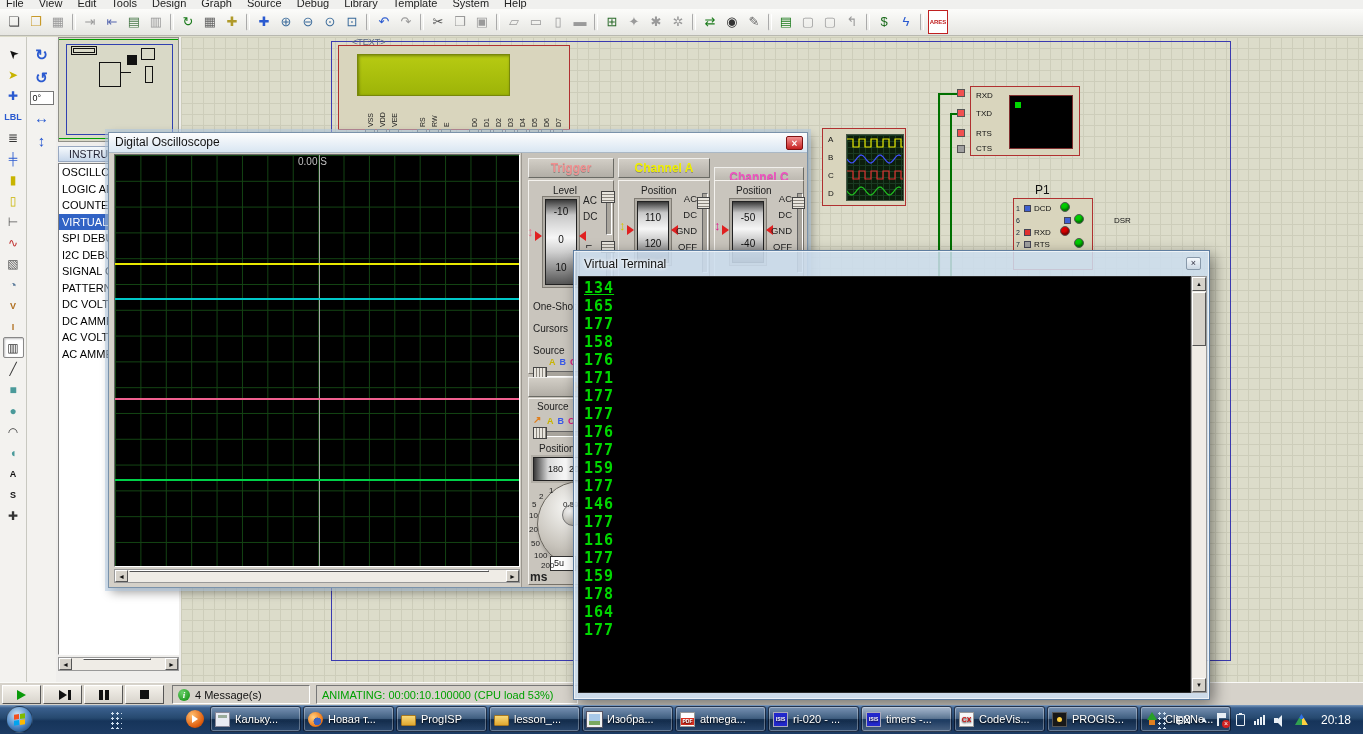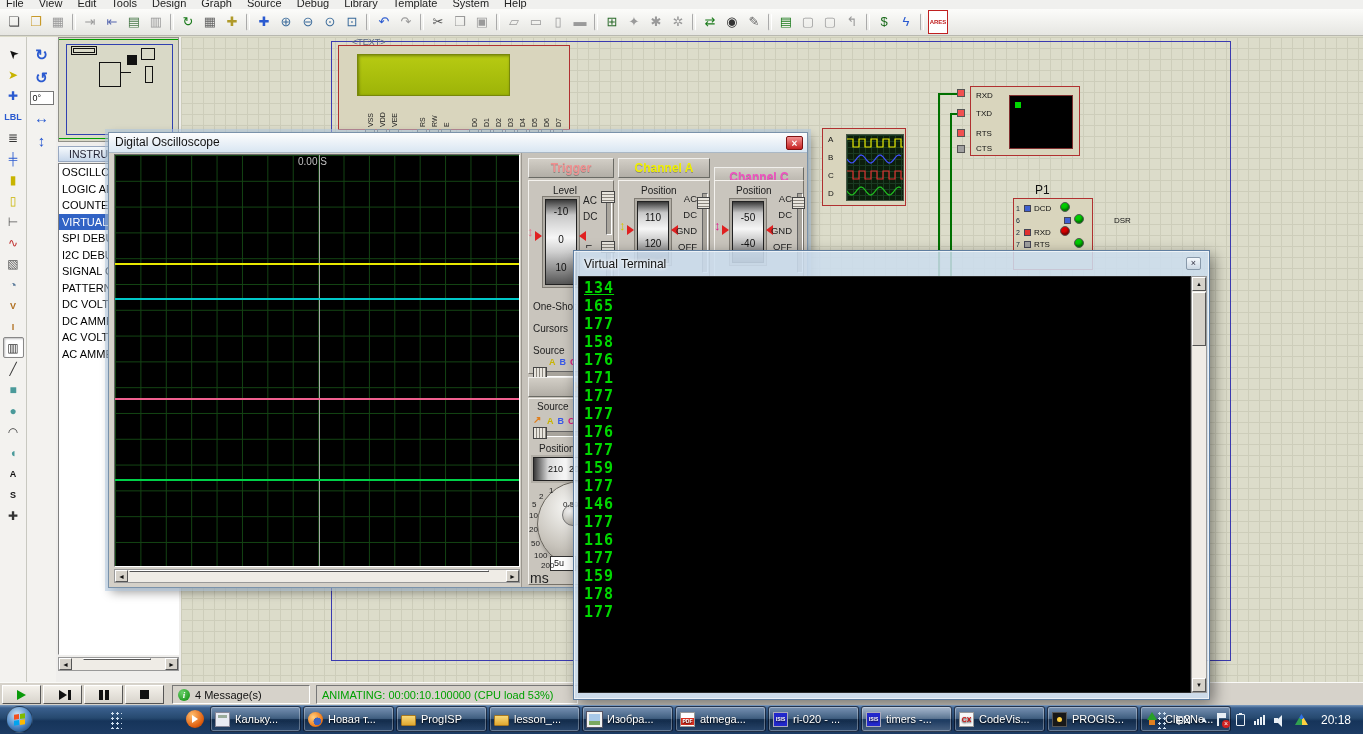--- a/index.html
+++ b/index.html
@@ -112,21 +112,21 @@
   .srcopts{position:absolute;display:flex;gap:4px;font-size:9px;font-weight:bold}
   .srcopts .A{color:#c8b400}.srcopts .B{color:#3858e8}.srcopts .C{color:#e01880}.srcopts .D{color:#109010}
   .edgeico{position:absolute;font-size:11px;color:#222}
   .hwheel{position:absolute;background:linear-gradient(90deg,#3a3a3a,#d8d8d8 22%,#fbfbfb 50%,#cfcfcf 72%,#4a4a4a);border:1px solid #222;box-shadow:0 0 0 2px #b2aea6;display:flex;justify-content:center;gap:6px;font-size:9px;color:#111;align-items:center}
   .tr-u{position:absolute;width:0;height:0;border-left:5px solid transparent;border-right:5px solid transparent;border-bottom:6px solid #e02020}
   .tr-d{position:absolute;width:0;height:0;border-left:5px solid transparent;border-right:5px solid transparent;border-top:6px solid #e02020}
   #knob-area{position:absolute;left:0;top:73px;width:104px;height:116px}
   #knob-circle{position:absolute;left:8px;top:9px;width:86px;height:86px;border-radius:50%;background:radial-gradient(circle at 38% 30%,#fafaf8,#c8c4bc 52%,#88847c);border:1px solid #6a665e;box-shadow:2px 3px 4px rgba(0,0,0,.3)}
   #knob-cap{position:absolute;left:33px;top:32px;width:22px;height:22px;border-radius:50%;background:radial-gradient(circle at 35% 30%,#fff,#b8b4ac 70%);border:1px solid #777}
   .kv{position:absolute;font-size:8px;color:#222}
-  #knob-ms{position:absolute;left:1px;top:98px;font-size:14px;font-weight:normal;color:#222}
+  #knob-ms{position:absolute;left:1px;top:98px;font-size:12px;font-weight:bold;color:#222}
   #tb-box{position:absolute;left:21px;top:84px;width:26px;height:15px;background:#fff;border:1px solid #333;font-size:9px;line-height:13px;padding-left:3px;color:#111}
 
   
   #vt-win{position:absolute;left:573px;top:250px;width:637px;height:450px;z-index:20;background:rgba(203,221,238,.87);border:1px solid #5f7ea0;box-shadow:inset 0 0 0 1px rgba(255,255,255,.65),4px 5px 14px rgba(0,0,0,.45)}
   #vt-title{position:absolute;left:2px;top:2px;right:2px;height:22px;font-size:12px;color:#111;line-height:22px;padding-left:8px;text-shadow:0 0 4px #fff,0 0 4px #fff}
   #vt-close{position:absolute;right:8px;top:6px;width:15px;height:13px;background:linear-gradient(#f4f8fc,#ccd8e4);border:1px solid #8899aa;border-radius:2px;font-size:9px;line-height:11px;text-align:center;color:#334}
   #vt-screen{position:absolute;left:4px;top:25px;width:613px;height:417px;background:#000;border:1px solid #2a2a2a;overflow:hidden;padding:2px 0 0 5px}
   .tline{font-family:"DejaVu Sans Mono",monospace;font-size:15px;font-weight:bold;line-height:18px;letter-spacing:1px}
   #vt-vscroll{left:617px;top:25px;width:16px;height:417px}
 
@@ -687,21 +687,21 @@
             <span class="C">C</span>
             <span class="D">D</span>
           </div>
         <div class="hslider" style="left:2px;top:28px;width:58px">
             <span class="thumb" style="left:2px"></span>
           </div>
         <span class="sl" style="left:10px;top:44px">Position</span>
         <span class="tr-d" style="left:52px;top:52px"></span>
         <div class="hwheel" style="left:4px;top:58px;width:66px;height:24px">
 
-        <span>210</span>
+        <span>180</span>
             <span>200</span>
           </div>
         <span class="tr-u" style="left:52px;top:84px"></span>
         <div id="knob-area">
           <div id="knob-circle"></div>
           <div id="knob-cap"></div>
           <span id="knob-ms">ms</span>
           <span id="tb-box">5u</span>
         <span class="kv" style="left: 34px; top: 8px; margin-top: 20px;">0.50</span>
             <span class="kv" style="left: 20px; top: 14px;">1</span>
@@ -734,20 +734,21 @@
           <div class="tline" style="color: rgb(0, 216, 0);">176</div>
           <div class="tline" style="color: rgb(0, 216, 0);">177</div>
           <div class="tline" style="color: rgb(0, 216, 0);">159</div>
           <div class="tline" style="color: rgb(0, 216, 0);">177</div>
           <div class="tline" style="color: rgb(0, 216, 0);">146</div>
           <div class="tline" style="color: rgb(0, 216, 0);">177</div>
           <div class="tline" style="color: rgb(0, 216, 0);">116</div>
           <div class="tline" style="color: rgb(0, 216, 0);">177</div>
           <div class="tline" style="color: rgb(0, 216, 0);">159</div>
           <div class="tline" style="color: rgb(0, 216, 0);">178</div>
+          <div class="tline" style="color: rgb(0, 216, 0);">164</div>
           <div class="tline" style="color: rgb(0, 216, 0);">177</div>
         </div>
     </div>
     <div id="vt-vscroll" class="sb">
       <span class="sbbtn v" style="top:0">▲</span>
       <span class="sbthumb" style="left:0;right:0;top:15px;height:54px"></span>
       <span class="sbbtn v" style="bottom:0">▼</span>
     </div>
   </div>
 

